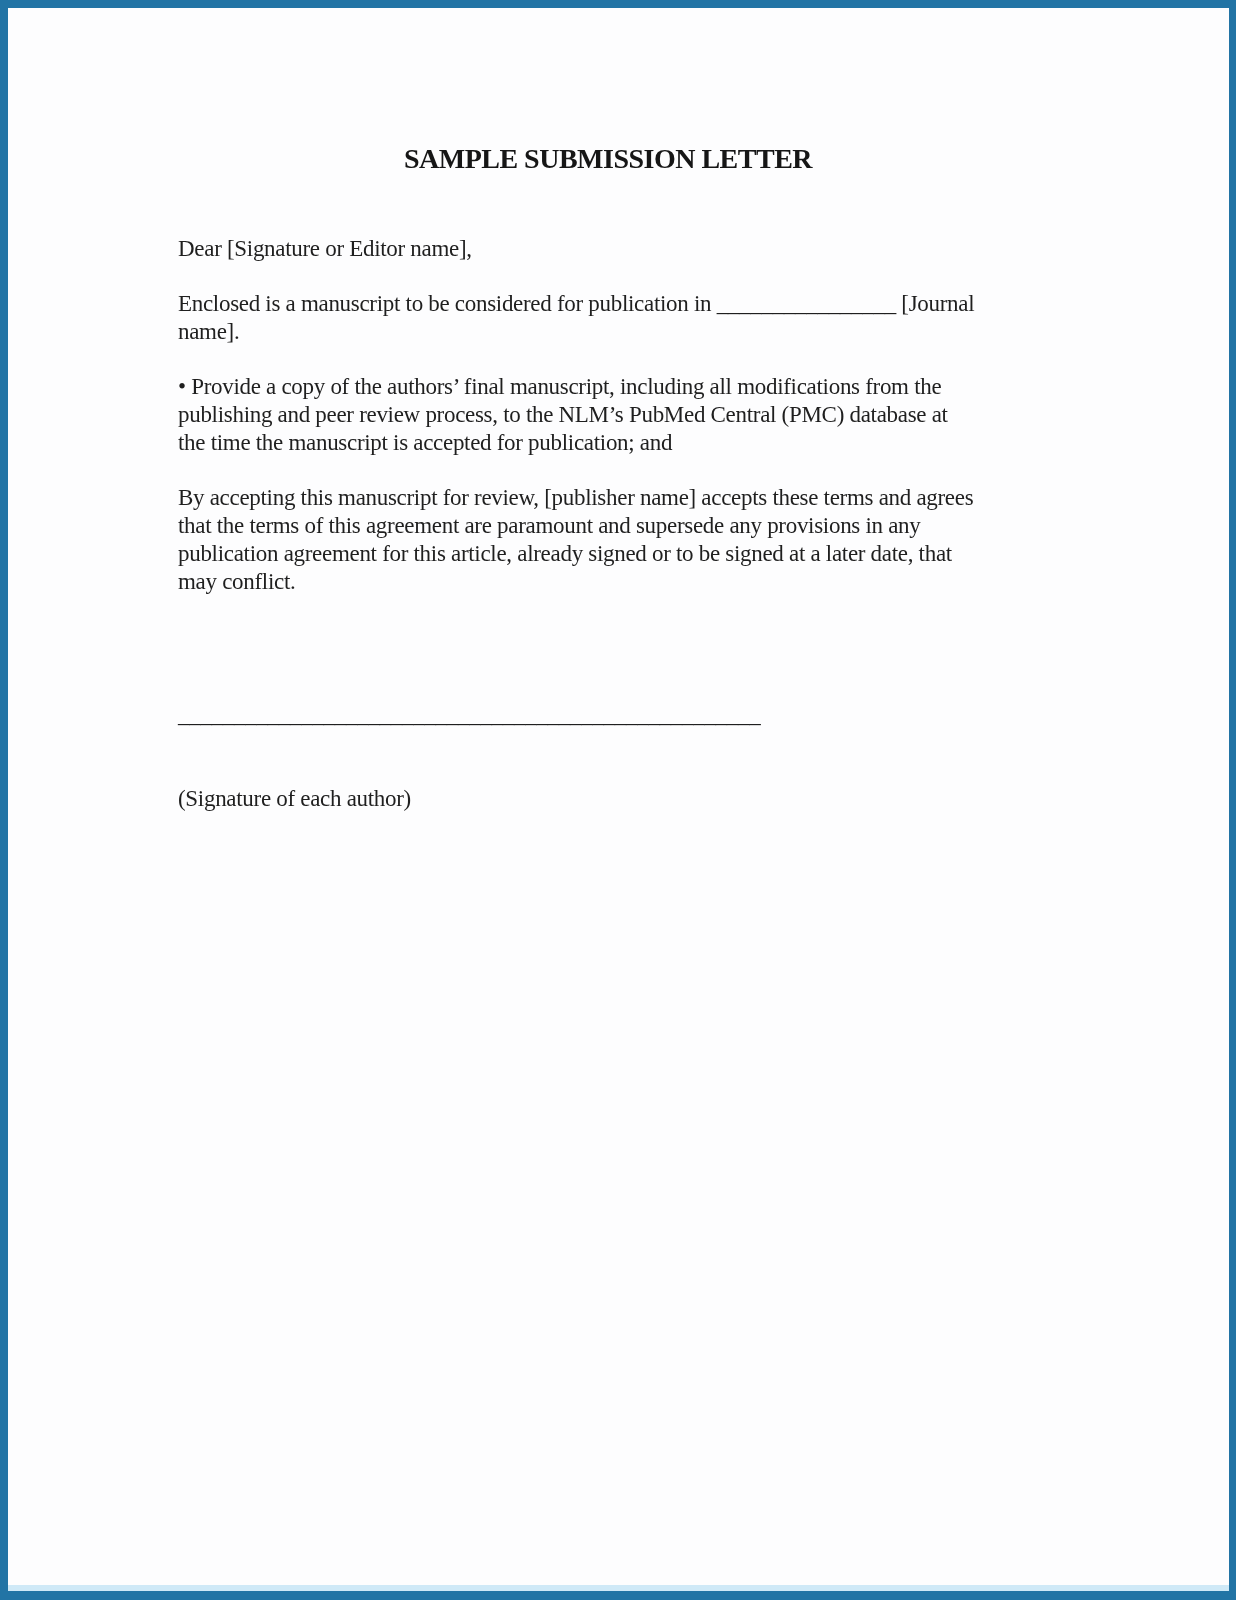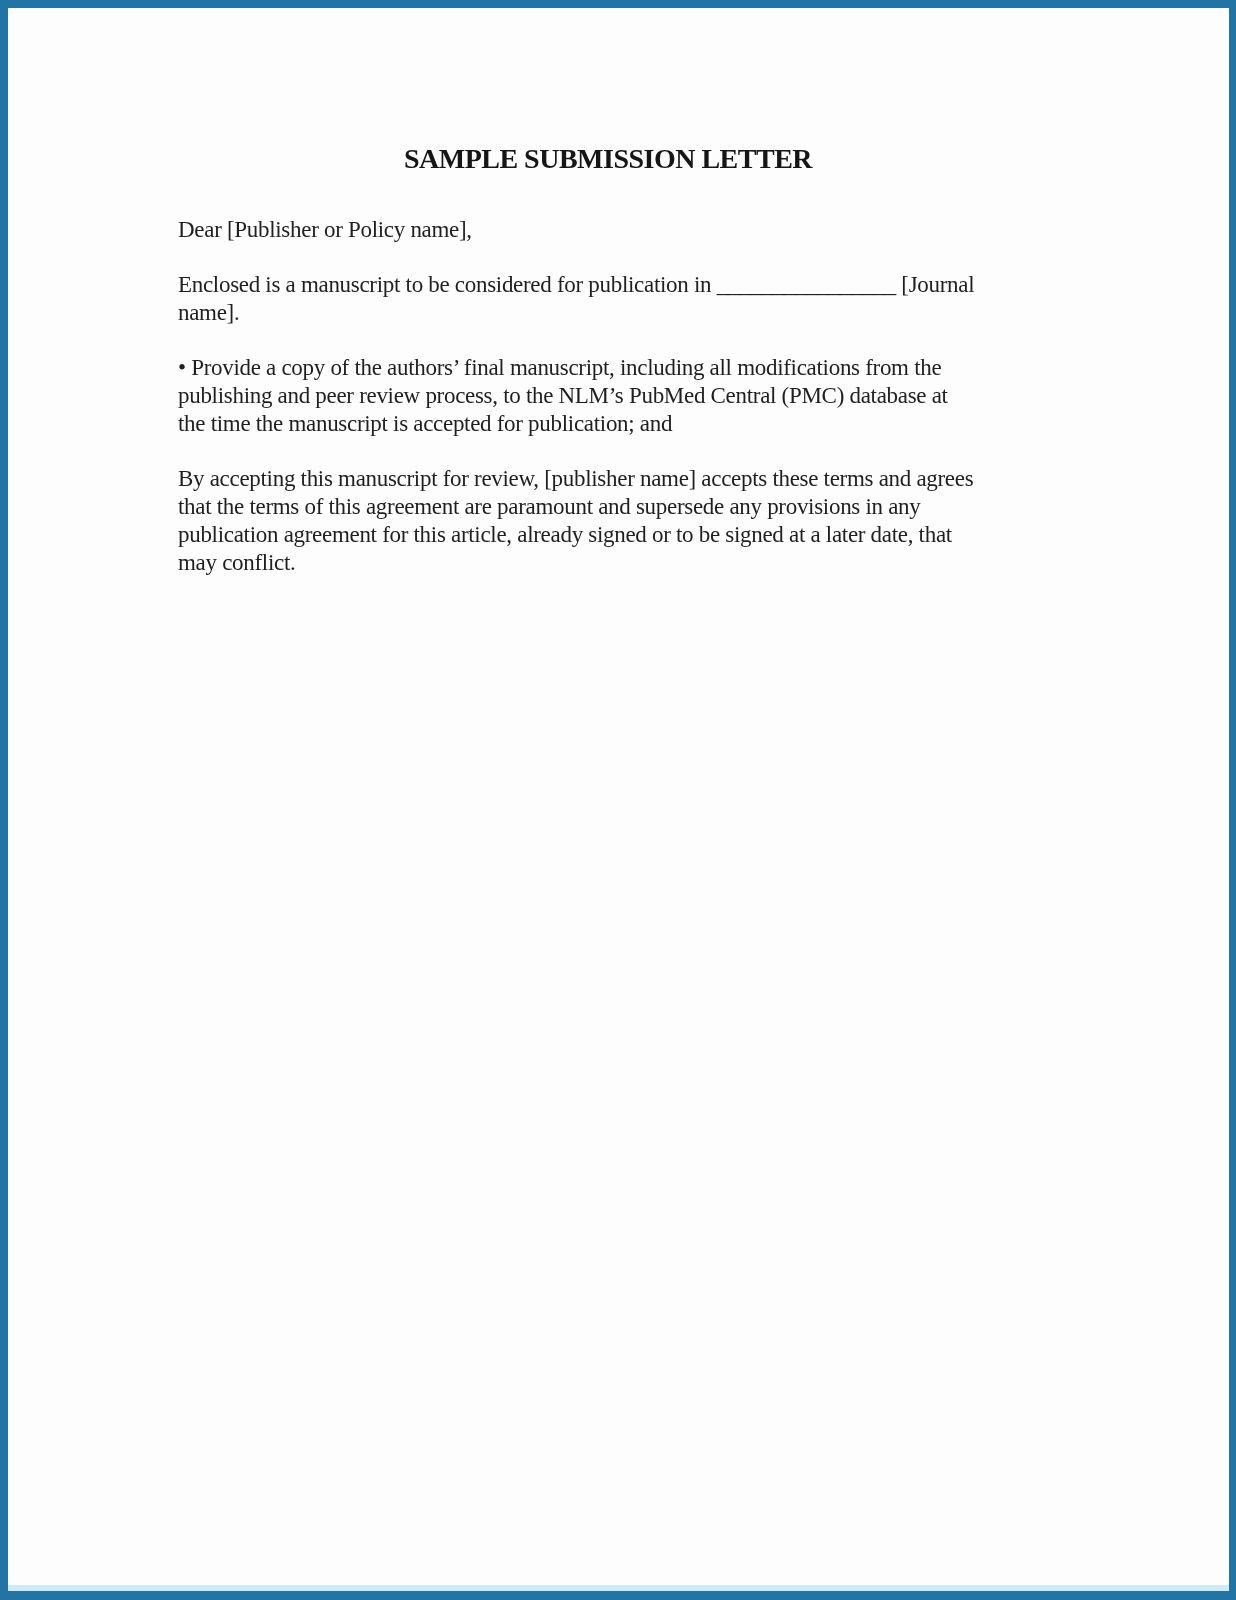--- a/index.html
+++ b/index.html
@@ -28,21 +28,21 @@
     bottom: 0;
     height: 6px;
     background: #cfe9f7;
   }
   .content {
     padding: 135px 0 0 170px;
     width: 880px;
   }
   .title {
     width: 860px;
-    margin: 0 0 41px 0;
+    margin: 0 0 60px 0;
     text-align: center;
     font-size: 28px;
     line-height: 32px;
     font-weight: bold;
     letter-spacing: -0.5px;
     color: #161616;
   }
   .para {
     margin: 0 0 27px 0;
     font-size: 23px;
@@ -59,33 +59,37 @@
   }
 </style>
 </head>
 <body>
 
 <div class="page">
   <div class="content">
 
     <h1 class="title">SAMPLE SUBMISSION LETTER</h1>
 
-    <p class="para">Dear [Publisher or Policy name],</p>
+    <p class="para">Dear [Signature or Editor name],</p>
 
     <p class="para">Enclosed is a manuscript to be considered for publication in ________________ [Journal
 name].</p>
 
 
 
     <p class="para">• Provide a copy of the authors’ final manuscript, including all modifications from the
 publishing and peer review process, to the NLM’s PubMed Central (PMC) database at
 the time the manuscript is accepted for publication; and</p>
 
 
     <p class="para">By accepting this manuscript for review, [publisher name] accepts these terms and agrees
 that the terms of this agreement are paramount and supersede any provisions in any
 publication agreement for this article, already signed or to be signed at a later date, that
 may conflict.</p>
 
+    <div class="signature-block">
+      <div>____________________________________________________</div>
+      <div>(Signature of each author)</div>
+    </div>
 
   </div>
   <div class="bottom-accent"></div>
 </div>
 
 </body></html>

